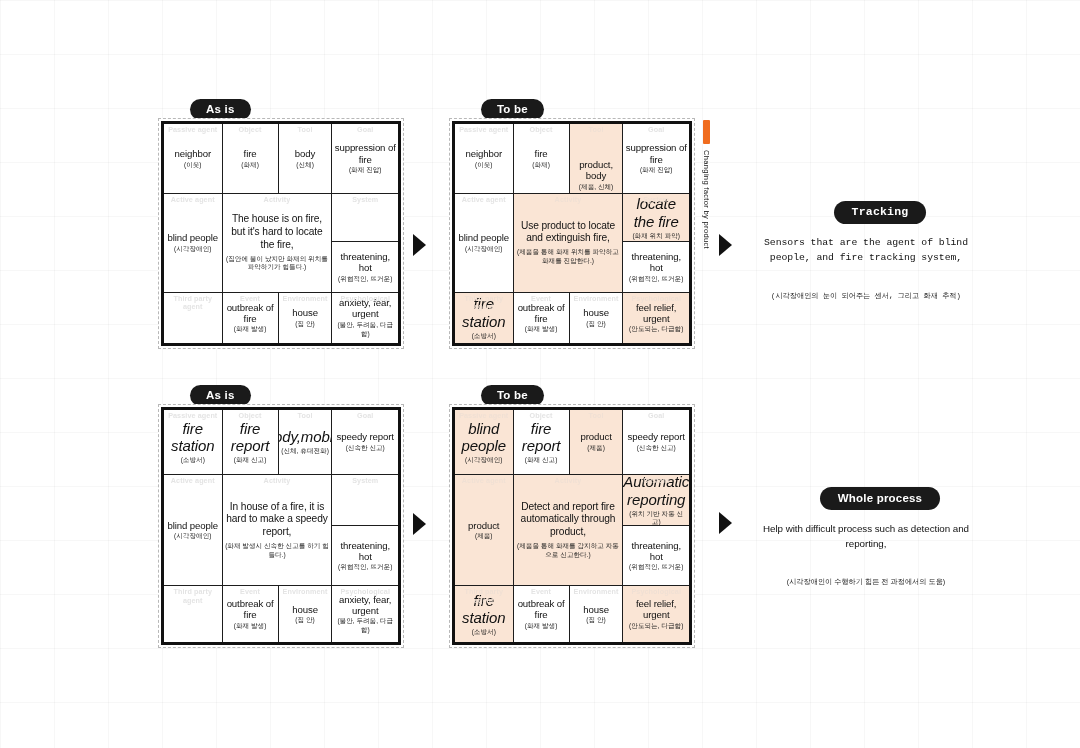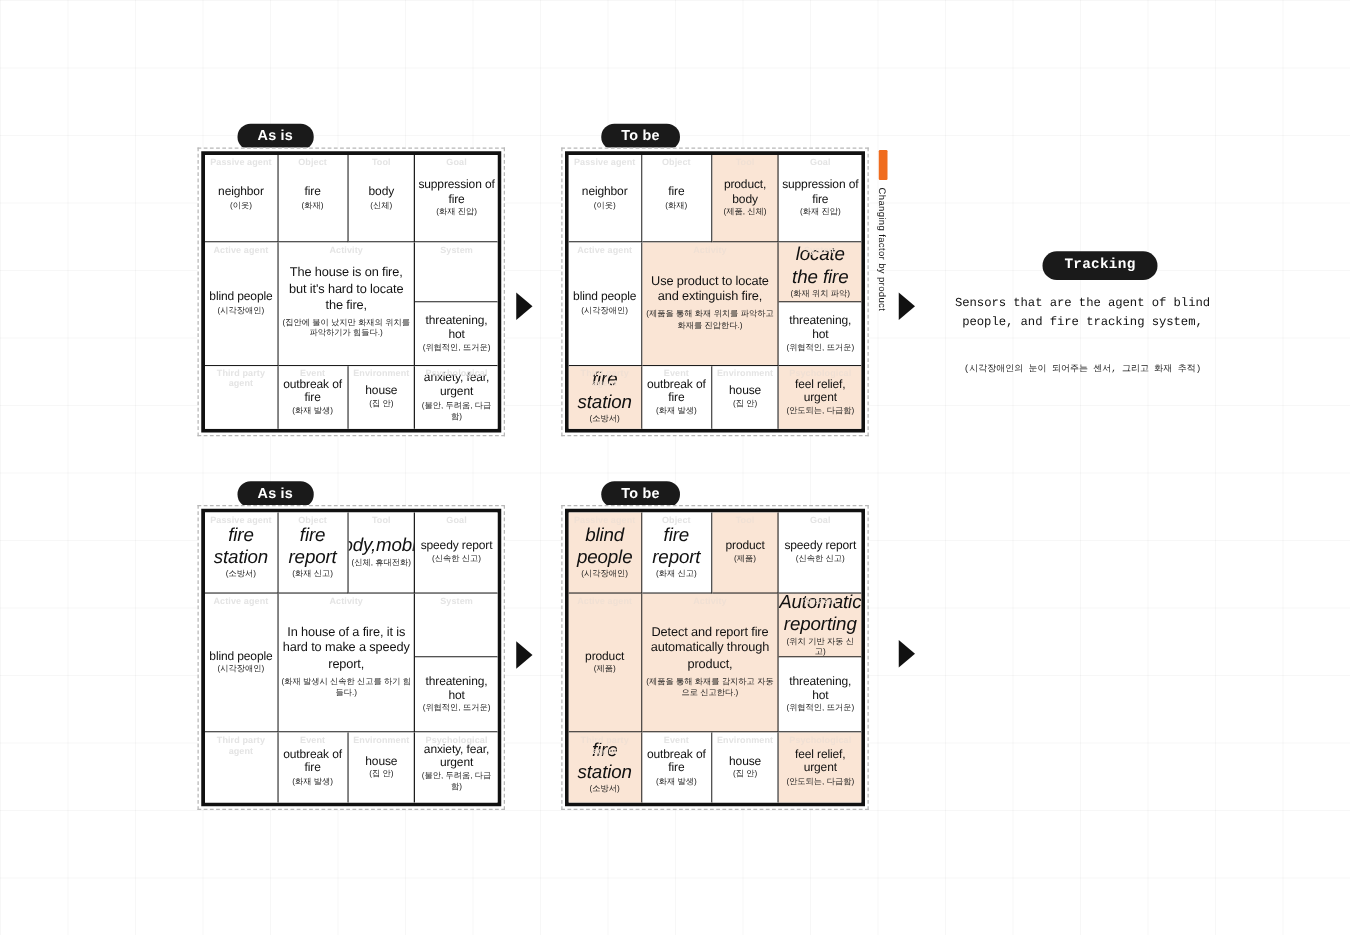--- a/index.html
+++ b/index.html
@@ -250,21 +250,21 @@
           <div class="en">neighbor</div>
           <div class="kr">(이웃)</div>
         </div>
 
         <div class="cell" style="left:25%; top:0; width:24%; height:32%;">
           <div class="hdr">Object</div>
           <div class="en">fire</div>
           <div class="kr">(화재)</div>
         </div>
 
-        <div class="cell hl" style="left:49%; top:0; width:23%; height:32%;">
+        <div class="cell hl" style="left:49%; top:0; width:23%; height:32%;justify-content:flex-end;">
           <div class="hdr">Tool</div>
           <div class="en">product, body</div>
           <div class="kr">(제품, 신체)</div>
         </div>
 
         <div class="cell no-r" style="left:72%; top:0; width:28%; height:32%;">
           <div class="hdr">Goal</div>
           <div class="en">suppression of fire</div>
           <div class="kr">(화재 진압)</div>
         </div>
@@ -494,14 +494,19 @@
           <div class="en">feel relief, urgent</div>
           <div class="kr">(안도되는, 다급함)</div>
         </div>
 
       </div>
     </div>
   </div>
 
   <div class="arrow" style="left:719px; top:512px;"></div>
 
+  <div class="note" style="left:748px; top:487px; width:236px;">
+    <span class="pill big">Whole process</span>
+    <div class="note-en">Help with difficult process such as detection and reporting,</div>
+    <div class="note-kr">(시각장애인이 수행하기 힘든 전 과정에서의 도움)</div>
+  </div>
 
 </div>
 
 </body></html>

